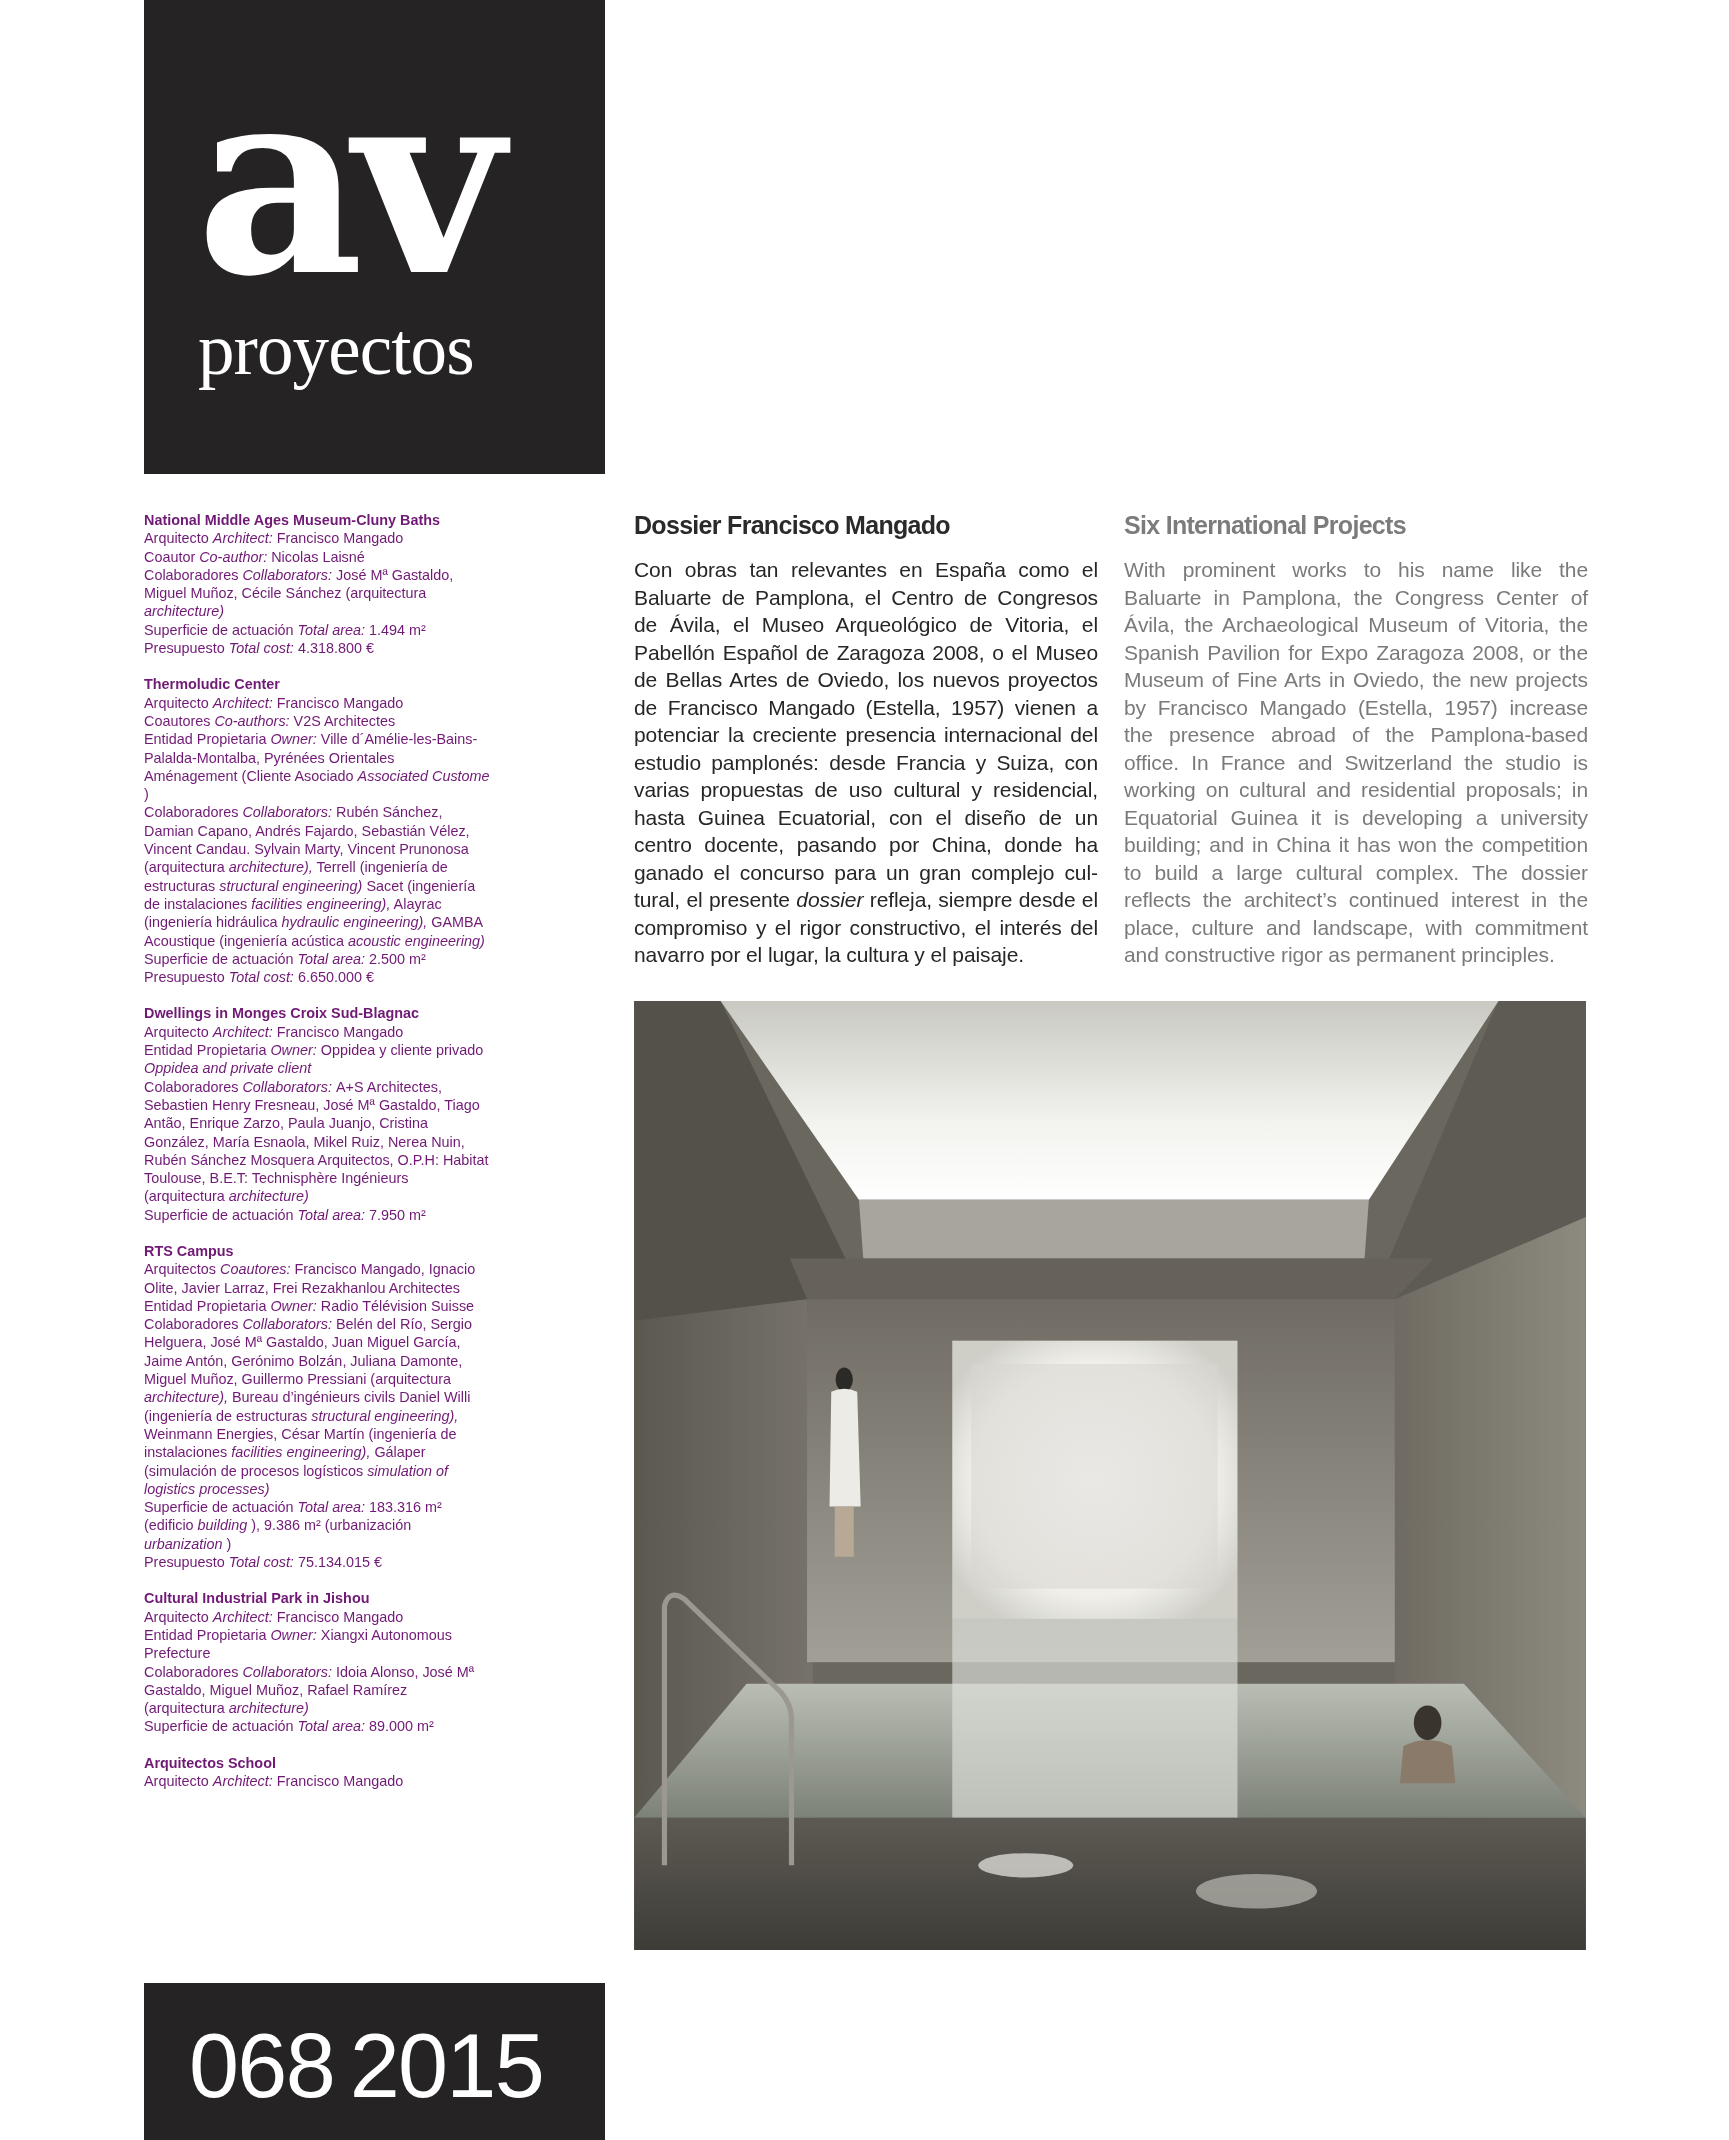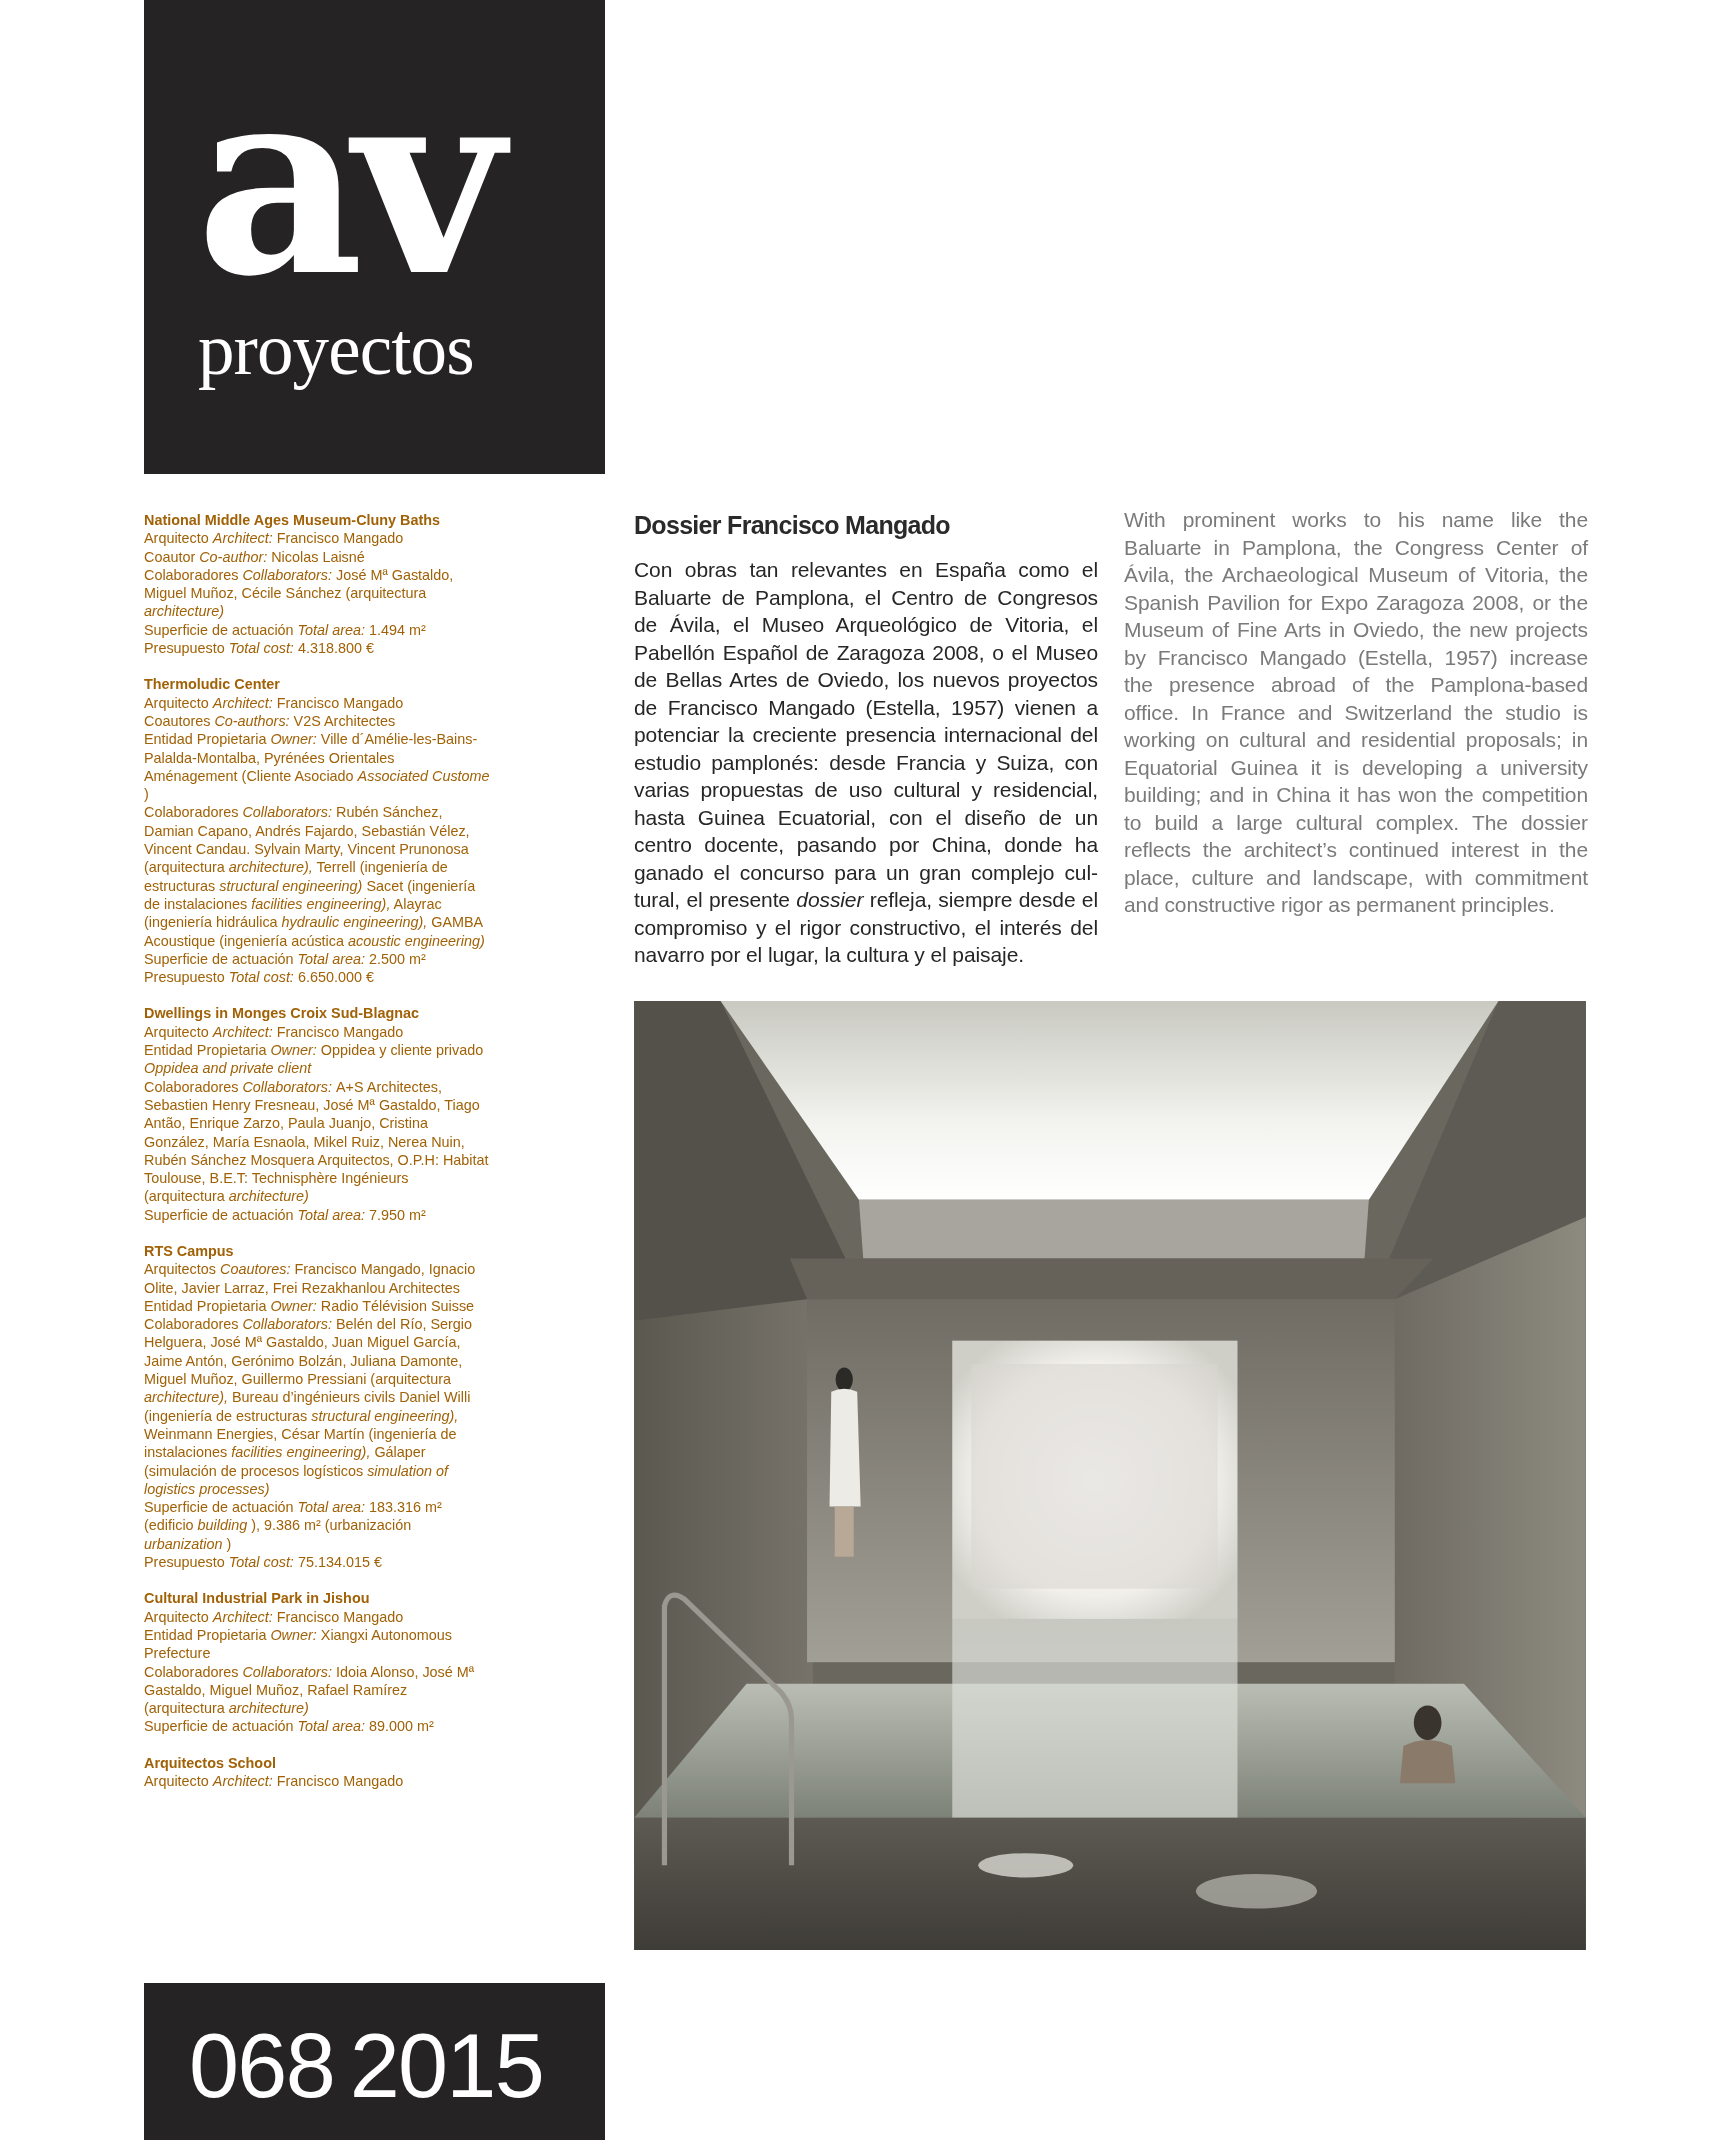--- a/index.html
+++ b/index.html
@@ -17,21 +17,21 @@
     letter-spacing: -10.4px;
   }
   .logo-sub {
     position: absolute; left: 54px; top: 307px;
     font-family: Liberation Serif, serif; color: #fff;
     font-size: 73px; line-height: 86px; letter-spacing: -0.9px;
   }
 
   .credits {
     position: absolute; left: 144px; top: 511px; width: 346px;
-    font-size: 14.4px; line-height: 18.3px; color: #a16207;
+    font-size: 14.4px; line-height: 18.3px; color: #701a75;
   }
   .project { margin-bottom: 18px; }
   .project .ptitle { font-weight: bold; }
   .project .line { display: block; }
   .project i { font-style: italic; }
 
   .col {
     position: absolute; top: 506px; width: 464px;
   }
   .col.es { left: 634px; color: #262626; }
@@ -117,20 +117,21 @@
       <span class="line"><span>Arquitecto  </span><i>Architect: </i><span>Francisco Mangado</span></span>
     </div>
   </div>
 
 <div class="col es">
   <h2>Dossier Francisco Mangado</h2>
   <p><span>Con obras tan relevantes en España como el Baluarte de Pamplona, el Centro de Congresos de Ávila, el Museo Arqueológico de Vitoria, el Pabellón Español de Zaragoza 2008, o el Museo de Bellas Artes de Oviedo, los nuevos proyectos de Francisco Mangado (Estella, 1957) vienen a potenciar la creciente presencia internacional del estudio pamplonés: desde Francia y Suiza, con varias propuestas de uso cultural y residen­cial, hasta Guinea Ecuatorial, con el diseño de un centro docente, pasando por China, donde ha ganado el concurso para un gran complejo cul­tural, el presente </span><i>dossier</i><span> refleja, siempre desde el compromiso y el rigor constructivo, el interés del navarro por el lugar, la cultura y el paisaje.</span></p>
 </div>
 
 <div class="col en">
+  <h2>Six International Projects</h2>
   <p>With prominent works to his name like the Baluarte in Pamplona, the Congress Center of Ávila, the Archaeological Museum of Vitoria, the Spanish Pavilion for Expo Zaragoza 2008, or the Museum of Fine Arts in Oviedo, the new projects by Francisco Mangado (Estella, 1957) increase the presence abroad of the Pamplona-based office. In France and Switzerland the studio is working on cultural and residential proposals; in Equatorial Guinea it is developing a university building; and in China it has won the competition to build a large cultural complex. The dossier reflects the architect’s continued interest in the place, culture and landscape, with commitment and constructive rigor as permanent principles.</p>
 </div>
 
 <div class="photo">
   <svg width="952" height="949" viewBox="0 0 1101 1098" xmlns="http://www.w3.org/2000/svg">
     <defs>
       <linearGradient id="sky" x1="0" y1="0" x2="0" y2="1">
         <stop offset="0" stop-color="#c9c9c2"></stop>
         <stop offset="0.6" stop-color="#f2f2ee"></stop>
         <stop offset="1" stop-color="#ffffff"></stop>

